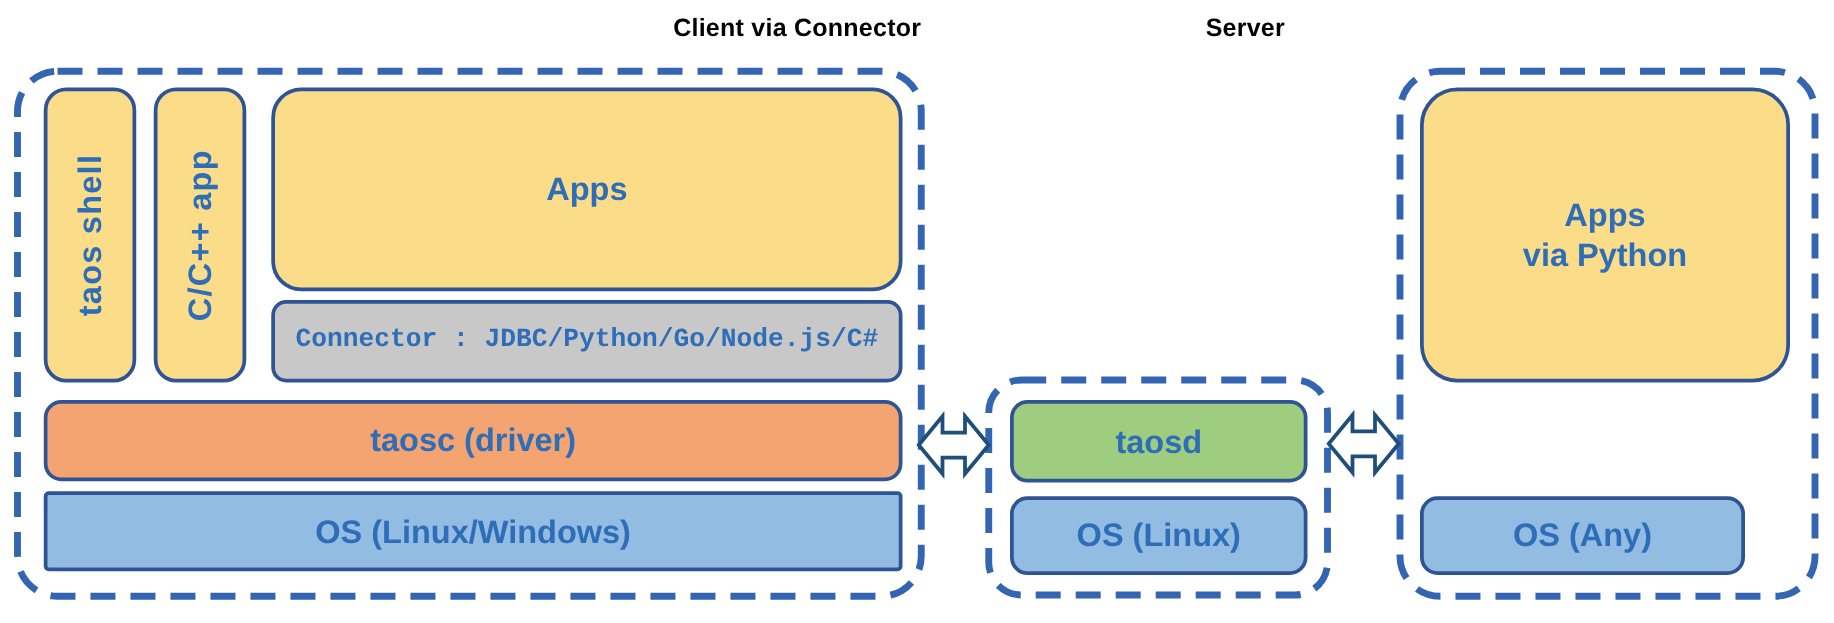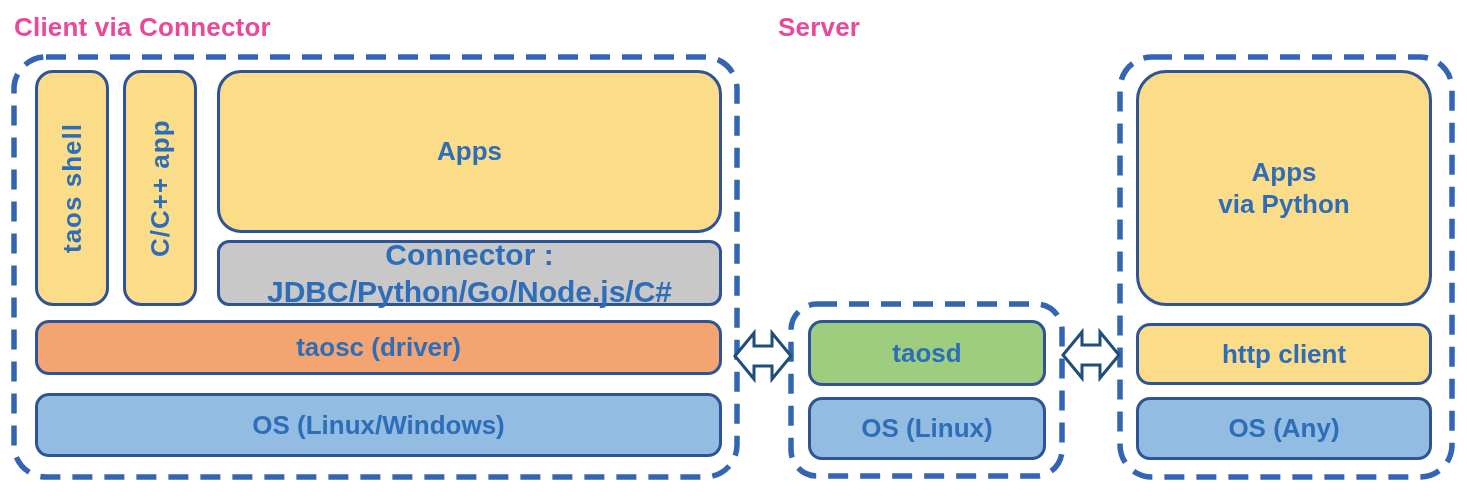--- a/index.html
+++ b/index.html
@@ -1,60 +1,60 @@
 <!DOCTYPE html>
 <html><head>
 <meta charset="utf-8">
 <style>
   html,body{margin:0;padding:0;background:#ffffff;}
   #stage{
     position:relative;width:1467px;height:498px;background:#ffffff;
     font-family:"Liberation Sans", sans-serif;overflow:hidden;
   }
   .title{
-    position:absolute;top:12px;font-size:26px;font-weight:bold;color:#ec4899;
-    text-align:left;letter-spacing:.2px;
+    position:absolute;top:12px;font-size:20px;font-weight:bold;color:#000000;
+    text-align:right;letter-spacing:.2px;
   }
   #svg-layer{position:absolute;left:0;top:0;width:1467px;height:498px;}
   .box{
     position:absolute;box-sizing:border-box;border:3px solid #2F5496;
     display:flex;align-items:center;justify-content:center;
     font-weight:bold;color:#2E6DB8;font-size:26px;text-align:center;line-height:1.25;
   }
   .yellow{background:#FBDC88;}
   .orange{background:#F4A470;}
   .green{background:#9ECD80;}
   .blue{background:#92BCE2;}
   .gray{background:#C8C8C8;}
   .vert{
     writing-mode:vertical-rl;transform:rotate(180deg);
     border-radius:18px;letter-spacing:1px;
   }
   
   #box-taos-shell{left:35px;top:70px;width:74px;height:236px;}
   #box-cpp-app{left:123px;top:70px;width:74px;height:236px;}
   #box-apps{left:217px;top:70px;width:505px;height:163px;border-radius:24px;}
-  #box-connector{left:217px;top:240px;width:505px;height:66px;border-radius:12px;font-size:30px;}
-  #box-taosc{left:35px;top:320px;width:687px;height:55px;border-radius:14px;}
-  #box-os-left{left:35px;top:393px;width:687px;height:64px;border-radius:14px;}
+  #box-connector{left:217px;top:240px;width:505px;height:66px;border-radius:12px;font-size:21px;font-family:Liberation Mono, monospace;}
+  #box-taosc{left:35px;top:320px;width:687px;height:65px;border-radius:14px;}
+  #box-os-left{left:35px;top:393px;width:687px;height:64px;border-radius:4px;}
   
   #box-taosd{left:808px;top:320px;width:238px;height:66px;border-radius:14px;}
   #box-os-server{left:808px;top:397px;width:238px;height:63px;border-radius:14px;}
   
   #box-apps-rest{left:1136px;top:70px;width:296px;height:236px;border-radius:30px;}
   #box-http-client{left:1136px;top:323px;width:296px;height:62px;border-radius:14px;}
-  #box-os-any{left:1136px;top:397px;width:296px;height:63px;border-radius:14px;}
+  #box-os-any{left:1136px;top:397px;width:260px;height:63px;border-radius:14px;}
 </style>
 </head>
 <body>
 
 <div id="stage">
 
   <div class="title" style="left:14px;width:723px;">Client via Connector</div>
-  <div class="title" style="left:778px;width:272px;">Server</div>
+  <div class="title" style="left:756px;width:272px;">Server</div>
 
   <svg id="svg-layer" viewBox="0 0 1467 498" xmlns="http://www.w3.org/2000/svg">
     <rect x="14" y="57" width="723" height="420" rx="32" fill="none" stroke="#3465B3" stroke-width="5.5" stroke-dasharray="20 12"></rect>
     <rect x="791" y="304" width="271" height="172" rx="26" fill="none" stroke="#3465B3" stroke-width="5.5" stroke-dasharray="20 12"></rect>
     <rect x="1120" y="57" width="332" height="420" rx="32" fill="none" stroke="#3465B3" stroke-width="5.5" stroke-dasharray="20 12"></rect>
     <polygon points="735,356 754,333 754,346 772,346 772,333 791,356 772,379 772,366 754,366 754,379" fill="#ffffff" stroke="#1F4E79" stroke-width="3" stroke-linejoin="miter"></polygon>
     <polygon points="1063,355 1082,332 1082,345 1100,345 1100,332 1119,355 1100,378 1100,365 1082,365 1082,378" fill="#ffffff" stroke="#1F4E79" stroke-width="3" stroke-linejoin="miter"></polygon>
   </svg>
 
   <div id="box-taos-shell" class="box yellow vert">taos shell</div>
@@ -66,16 +66,15 @@
 
   <div id="box-os-server" class="box blue">OS (Linux)</div>
   <div id="box-taosd" class="box green">taosd</div>
 
   <div id="box-apps-rest" class="box yellow">
     <div>
       <div>Apps</div>
       <div>via Python</div>
     </div>
   </div>
-  <div id="box-http-client" class="box yellow">http client</div>
   <div id="box-os-any" class="box blue">OS (Any)</div>
 
 </div>
 
 </body></html>

